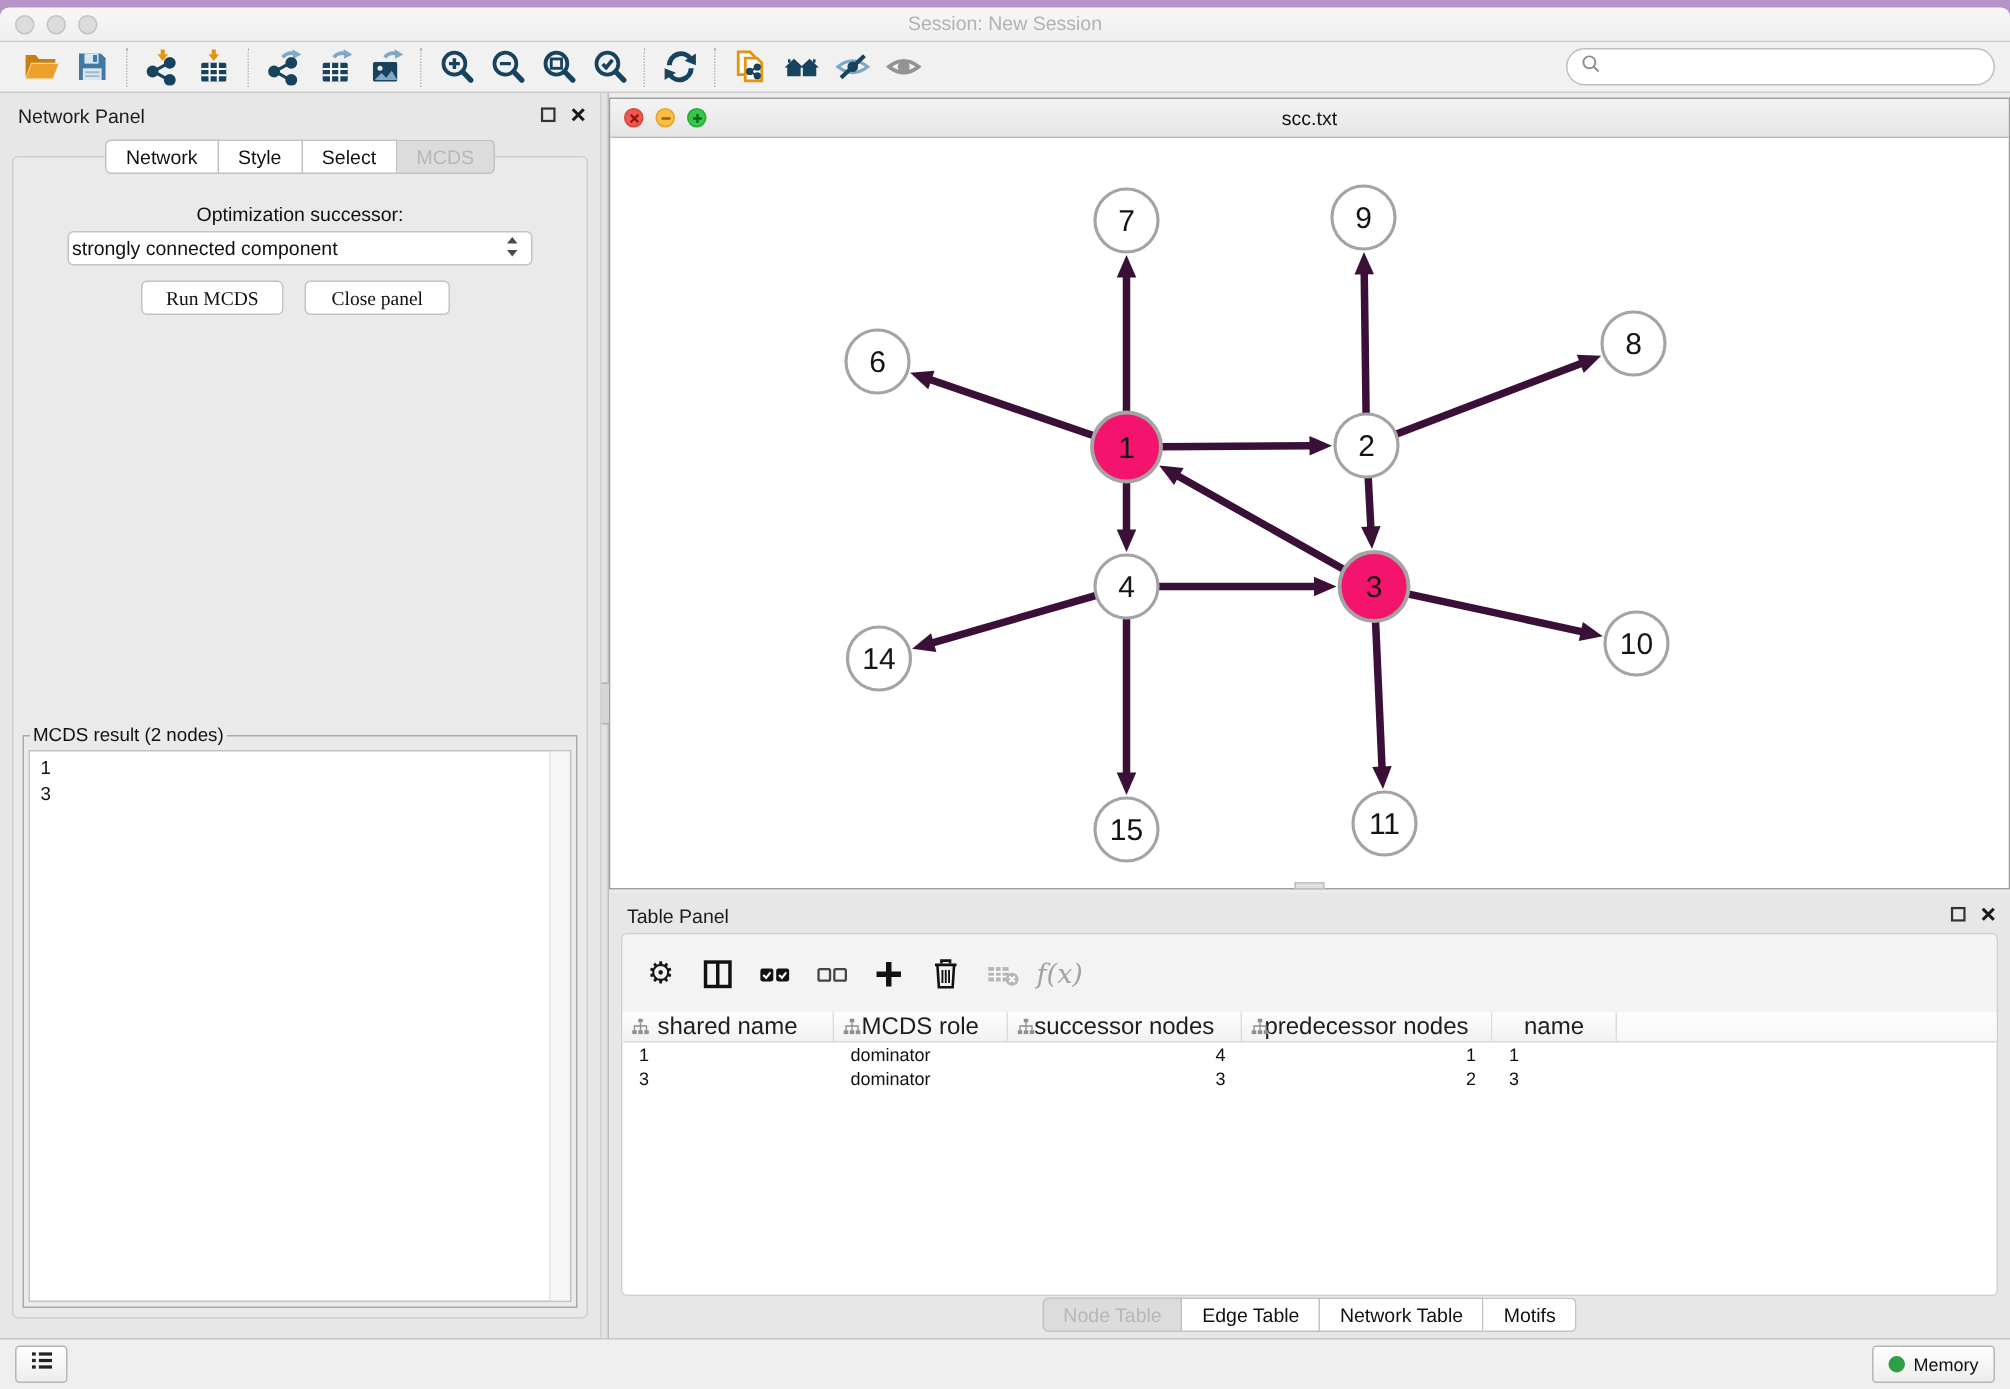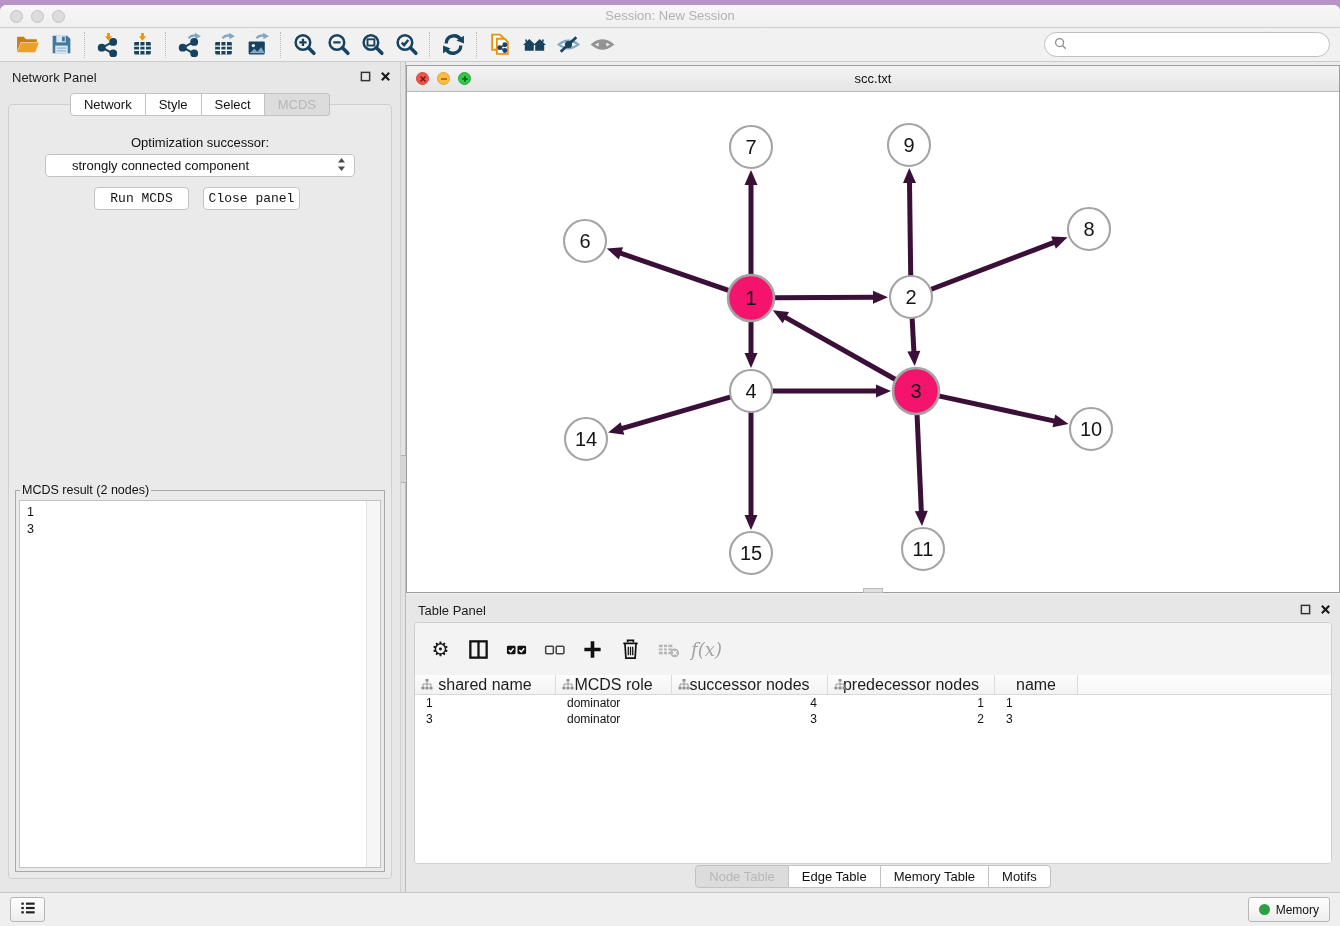--- a/index.html
+++ b/index.html
@@ -31,23 +31,23 @@
 
   .seg-tabs{display:flex;justify-content:center;position:relative;z-index:2;}
   .tab{font-size:13px;padding:3px 13px;background:#fff;border:1px solid #c2c2c2;border-left:none;color:#111;white-space:nowrap;}
   .tab:first-child{border-left:1px solid #c2c2c2;border-radius:4px 0 0 4px;}
   .tab:last-child{border-radius:0 4px 4px 0;}
   .tab.selected{background:#dcdcdc;color:#b7b7b7;}
 
   .cp-tabs{position:absolute;left:0;right:0;top:31px;}
   .cp-box{position:absolute;left:8px;right:8px;top:42px;bottom:14px;background:#eaeaea;border:1px solid #cfcfcf;border-radius:4px;z-index:1;}
   .opt-label{position:absolute;top:30px;left:0;right:0;text-align:center;font-size:13px;color:#111;}
-  .cp-select{position:absolute;left:36px;top:49px;width:310px;height:23px;background:#fff;border:1px solid #c3c3c3;border-radius:4px;display:flex;align-items:center;padding:0 8px 0 26px;font-size:13px;color:#111;box-sizing:border-box;}
+  .cp-select{position:absolute;left:36px;top:49px;width:310px;height:23px;background:#fff;border:1px solid #c3c3c3;border-radius:4px;display:flex;align-items:center;padding:0 8px 0 2px;font-size:13px;color:#111;box-sizing:border-box;}
   .cp-select .sel-label{flex:1;}
-  .mac-btn{position:absolute;height:23px;background:#fff;border:1px solid #c3c3c3;border-radius:4px;font-size:13px;color:#111;display:flex;align-items:center;justify-content:center;box-sizing:border-box;font-family:Liberation Mono, monospace;}
+  .mac-btn{position:absolute;height:23px;background:#fff;border:1px solid #c3c3c3;border-radius:4px;font-size:13px;color:#111;display:flex;align-items:center;justify-content:center;box-sizing:border-box;font-family:Liberation Serif, serif;}
   #run-mcds{left:85px;top:82px;width:95px;}
   #close-panel{left:194px;top:82px;width:97px;}
 
   .result-fieldset{position:absolute;left:6px;right:6px;top:378px;bottom:6px;border:1px solid #a9a9a9;margin:0;padding:0;}
   .result-fieldset legend{font-size:12.5px;color:#111;margin-left:4px;padding:0 2px;}
   .result-area{position:absolute;left:3px;right:3px;top:3px;bottom:3px;background:#fff;border:1px solid #c2c2c2;overflow:hidden;}
   .result-line{font-size:12.5px;color:#111;padding:0 0 0 7px;line-height:17px;}
   .result-line:first-child{padding-top:3px;}
   .scroll-track{position:absolute;top:0;bottom:0;right:0;width:13px;background:#f6f6f6;border-left:1px solid #e4e4e4;}
 
@@ -546,21 +546,21 @@
                   <div class="td" style="width: 156px; text-align: right;">3</div>
                   <div class="td" style="width: 167px; text-align: right;">2</div>
                   <div class="td" style="width: 83px; text-align: left;">3</div>
                 </div>
               </div>
           </div>
         </div>
         <div class="seg-tabs tp-tabs" id="tp-tabs">
             <span class="tab selected">Node Table</span>
             <span class="tab">Edge Table</span>
-            <span class="tab">Memory Table</span>
+            <span class="tab">Network Table</span>
             <span class="tab">Motifs</span>
           </div>
       </div>
     </div>
   </div>
 
   <div class="statusbar">
     <div class="sbtn" id="sb-list">
       <span><svg width="20" height="20" viewBox="0 0 24 24">
             <g fill="#222">

